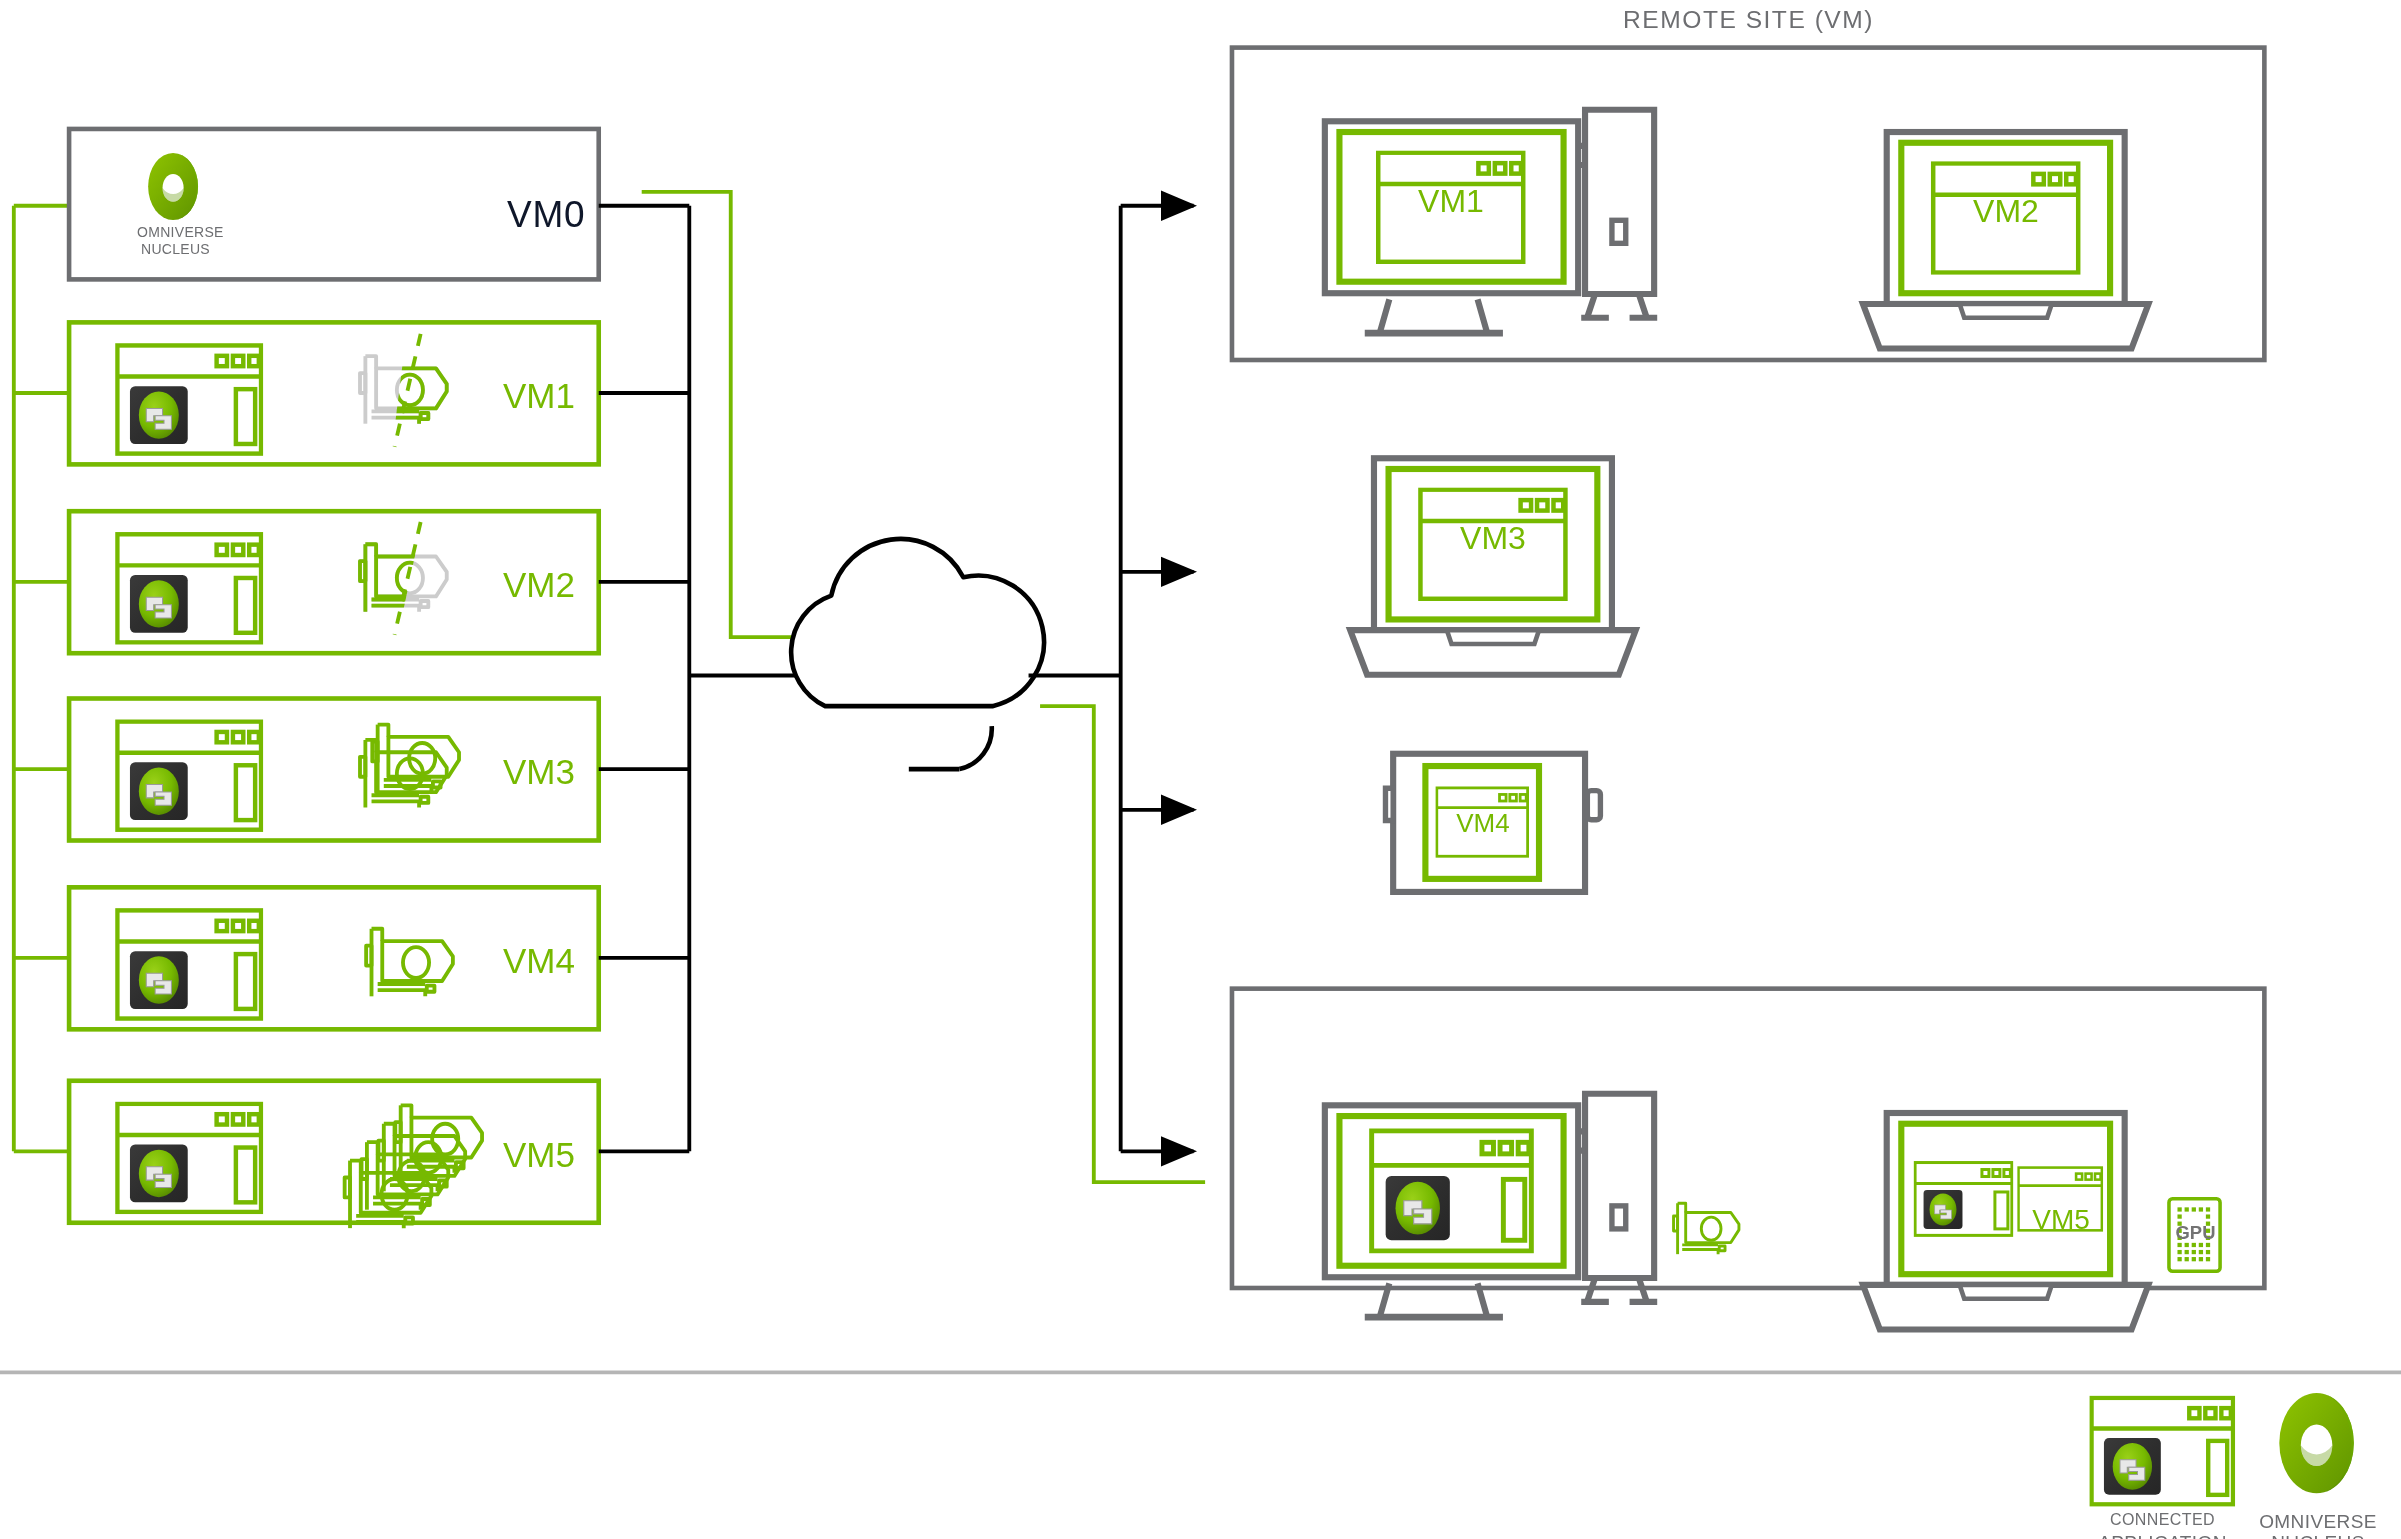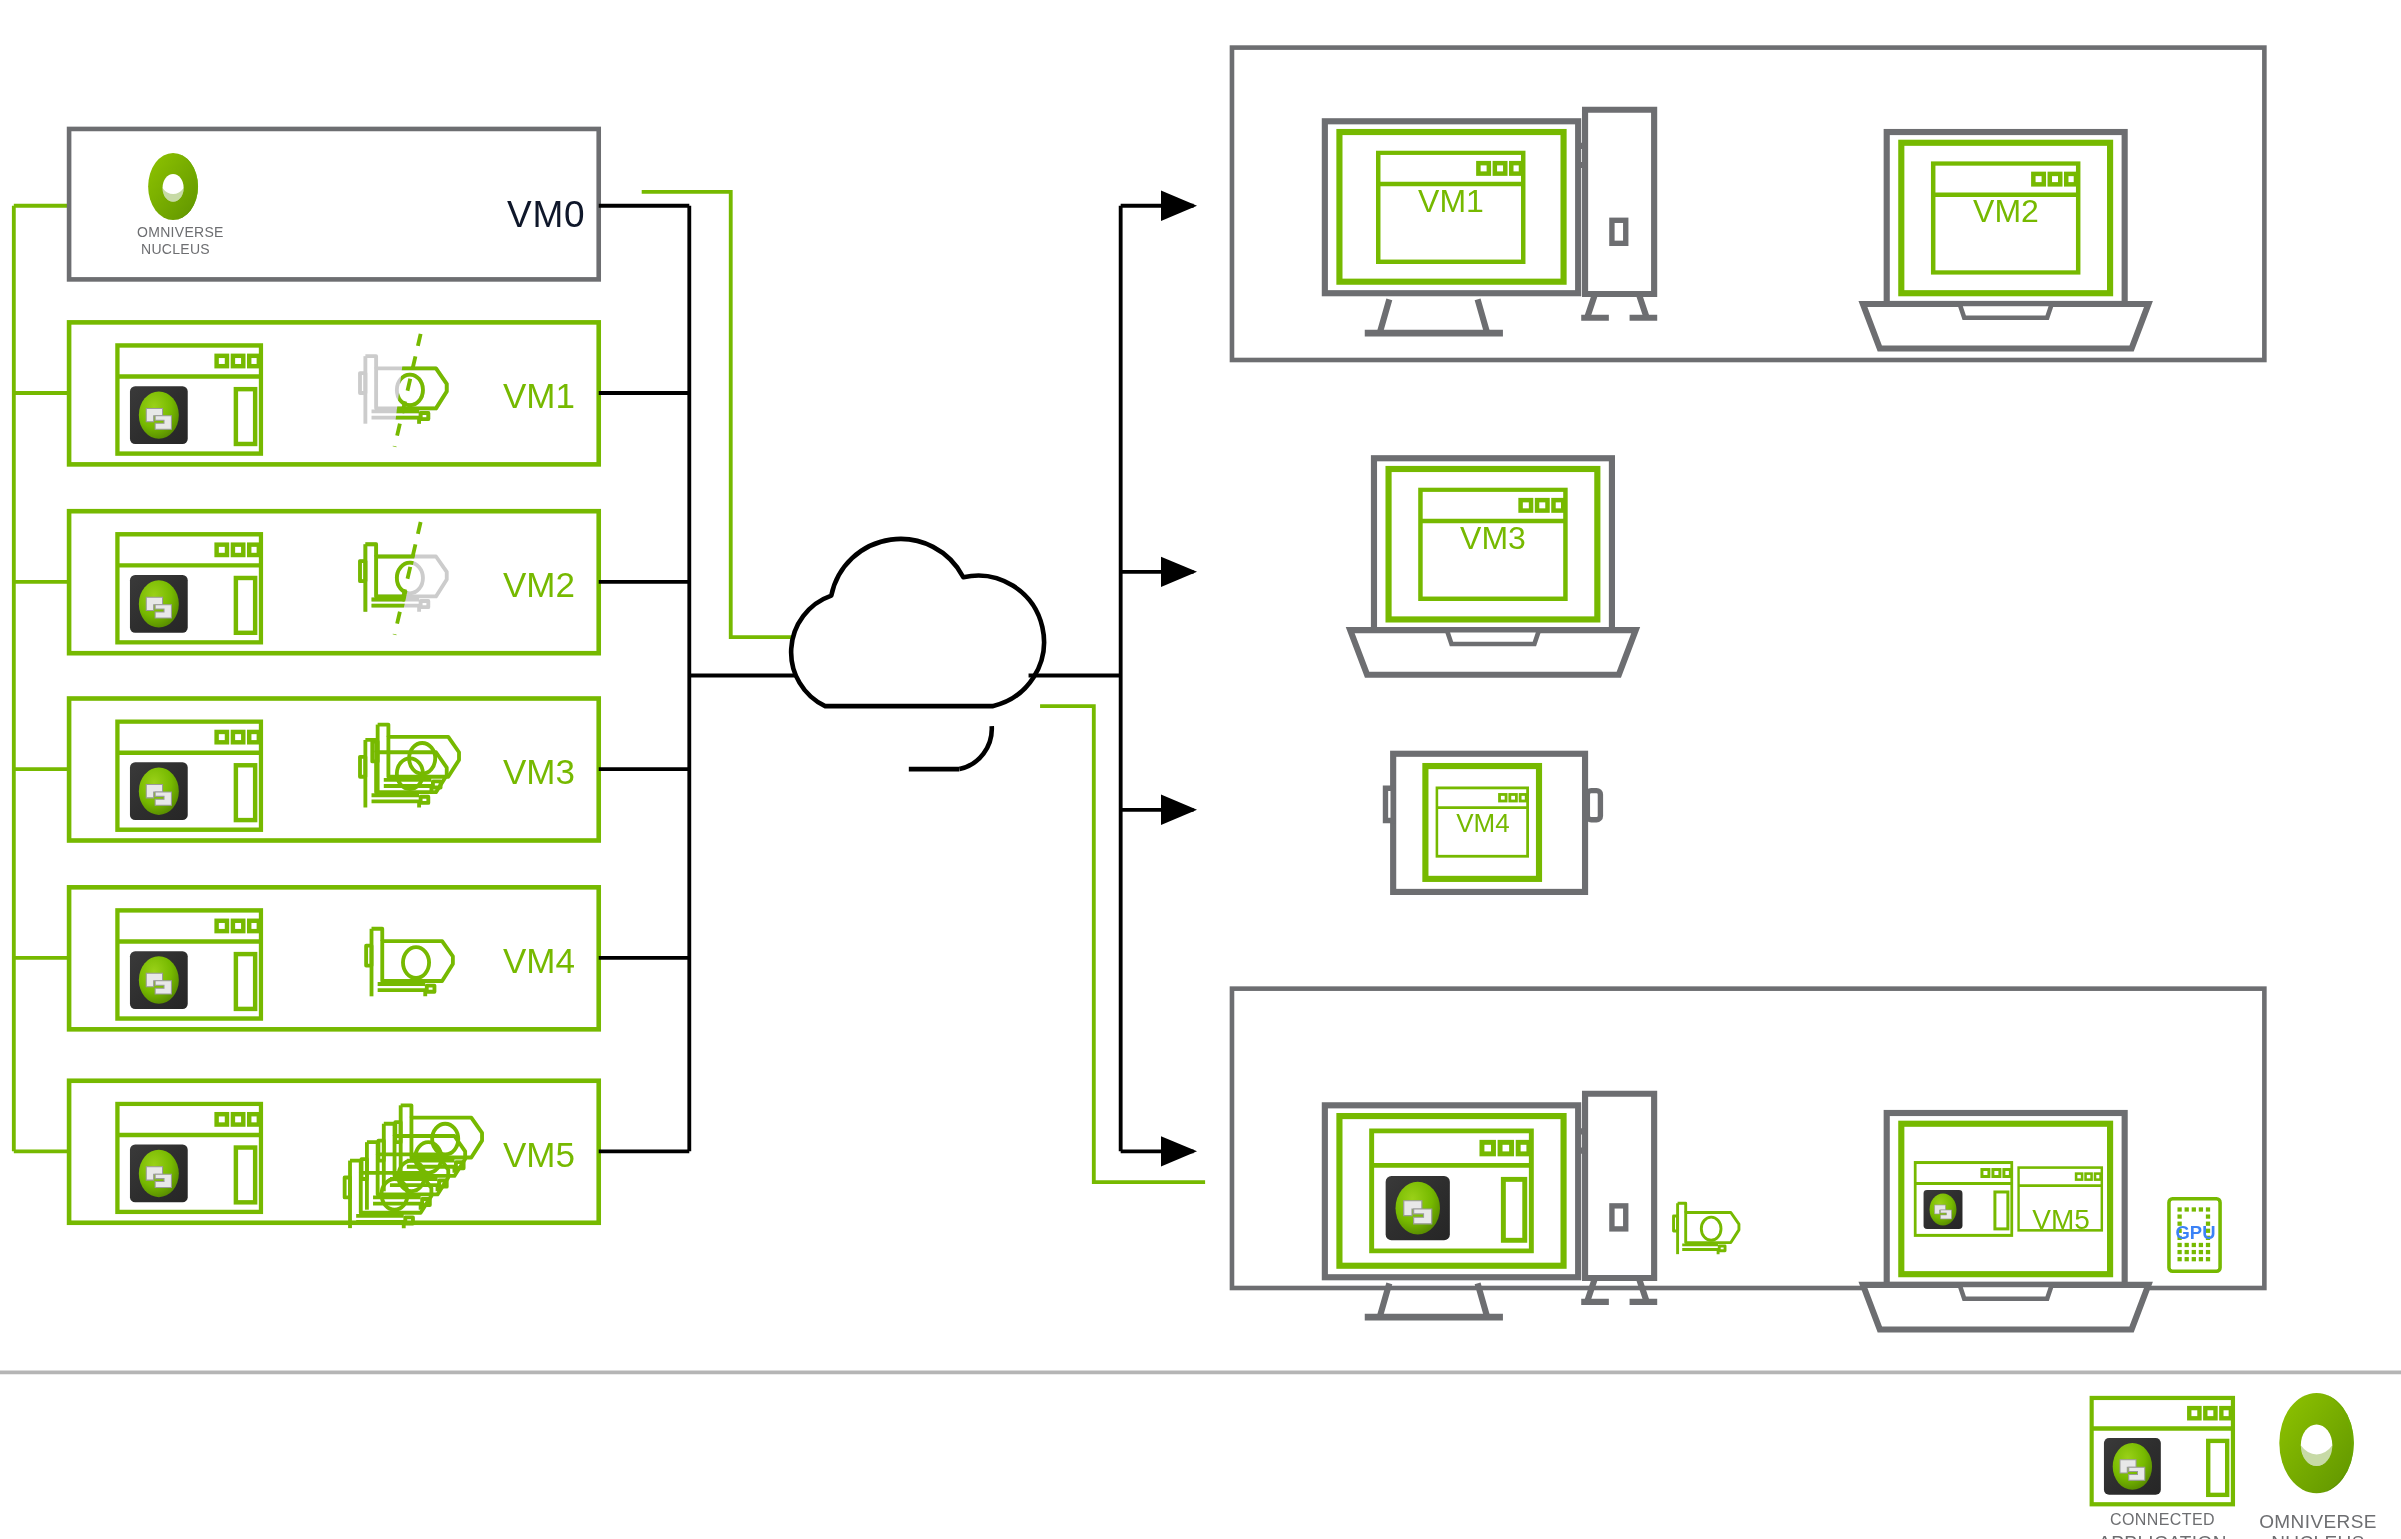--- a/index.html
+++ b/index.html
@@ -340,27 +340,28 @@
 
 <div class="lbl" style="left:137px;top:224px;font-size:14px;color:#6d6e71;letter-spacing:0.3px;width:77px;text-align:center;">OMNIVERSE</div>
 <div class="lbl" style="left:137px;top:241px;font-size:14px;color:#6d6e71;letter-spacing:0.3px;width:77px;text-align:center;">NUCLEUS</div>
 
 <div class="lbl" style="left:503px;top:376px;font-size:35px;color:#76b900;">VM1</div>
 <div class="lbl" style="left:503px;top:565px;font-size:35px;color:#76b900;">VM2</div>
 <div class="lbl" style="left:503px;top:752px;font-size:35px;color:#76b900;">VM3</div>
 <div class="lbl" style="left:503px;top:941px;font-size:35px;color:#76b900;">VM4</div>
 <div class="lbl" style="left:503px;top:1135px;font-size:35px;color:#76b900;">VM5</div>
 
+<div class="lbl" style="left:1232px;top:6.1px;width:1033px;text-align:center;font-size:24.6px;color:#6d6e71;letter-spacing:1.5px;">REMOTE SITE (VM)</div>
 
 <div class="lbl" style="left:1374px;top:183px;width:154px;text-align:center;font-size:32px;color:#76b900;">VM1</div>
 <div class="lbl" style="left:1929px;top:193px;width:154px;text-align:center;font-size:32px;color:#76b900;">VM2</div>
 <div class="lbl" style="left:1416px;top:520px;width:154px;text-align:center;font-size:32px;color:#76b900;">VM3</div>
 <div class="lbl" style="left:1436px;top:808px;width:94px;text-align:center;font-size:26px;color:#76b900;">VM4</div>
 <div class="lbl" style="left:2018px;top:1204px;width:86px;text-align:center;font-size:28px;color:#76b900;">VM5</div>
-<div class="lbl" style="left:2167px;top:1222px;width:57px;text-align:center;font-size:18.4px;color:#3b82f6;font-weight:bold;">GPU</div>
+<div class="lbl" style="left:2167px;top:1222px;width:57px;text-align:center;font-size:18.4px;color:#737373;font-weight:bold;">GPU</div>
 
 <div class="lbl" style="left:2078px;top:1511px;width:169px;text-align:center;font-size:16px;color:#6d6e71;letter-spacing:0.4px;">CONNECTED</div>
 <div class="lbl" style="left:2078px;top:1532px;width:169px;text-align:center;font-size:19px;color:#6d6e71;letter-spacing:0.4px;">APPLICATION</div>
 <div class="lbl" style="left:2249px;top:1511px;width:138px;text-align:center;font-size:19px;color:#6d6e71;letter-spacing:0.4px;">OMNIVERSE</div>
 <div class="lbl" style="left:2249px;top:1532px;width:138px;text-align:center;font-size:19px;color:#6d6e71;letter-spacing:0.4px;">NUCLEUS</div>
 
 </div>
 
 
 </body></html>

